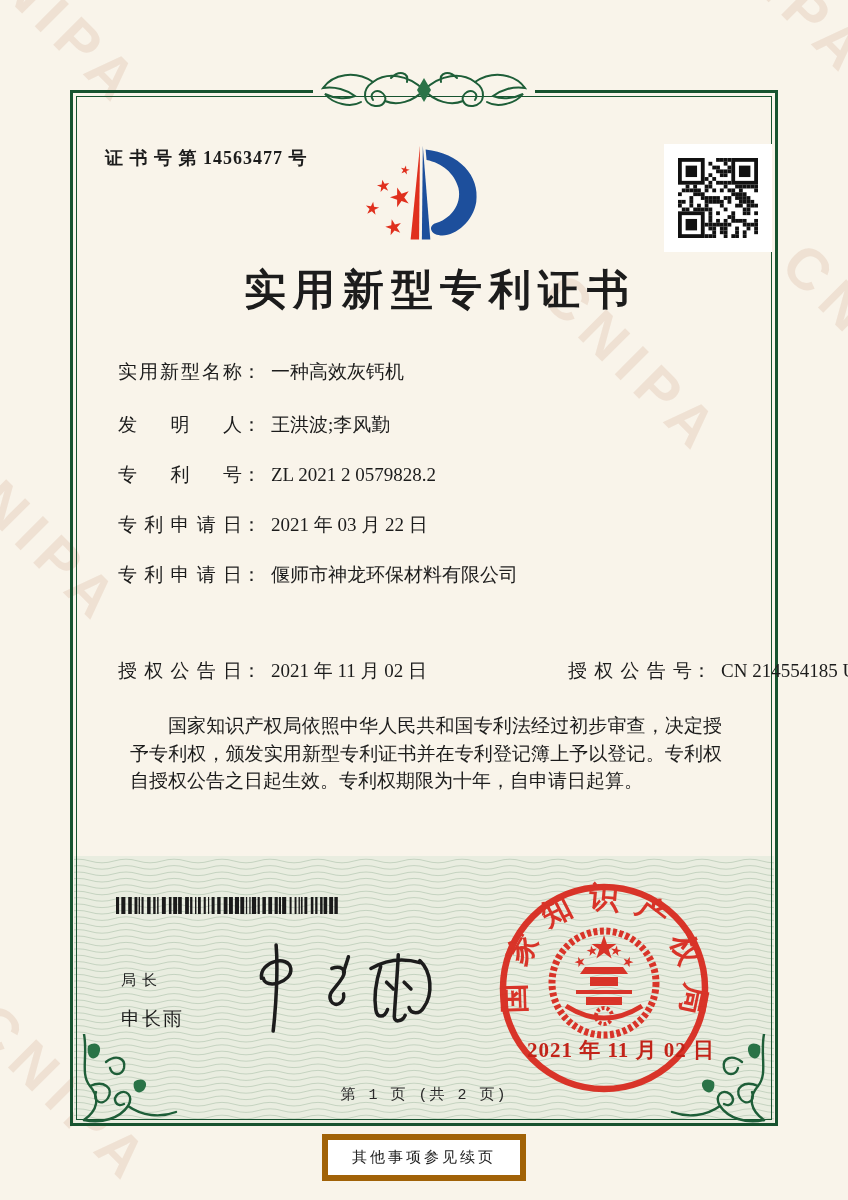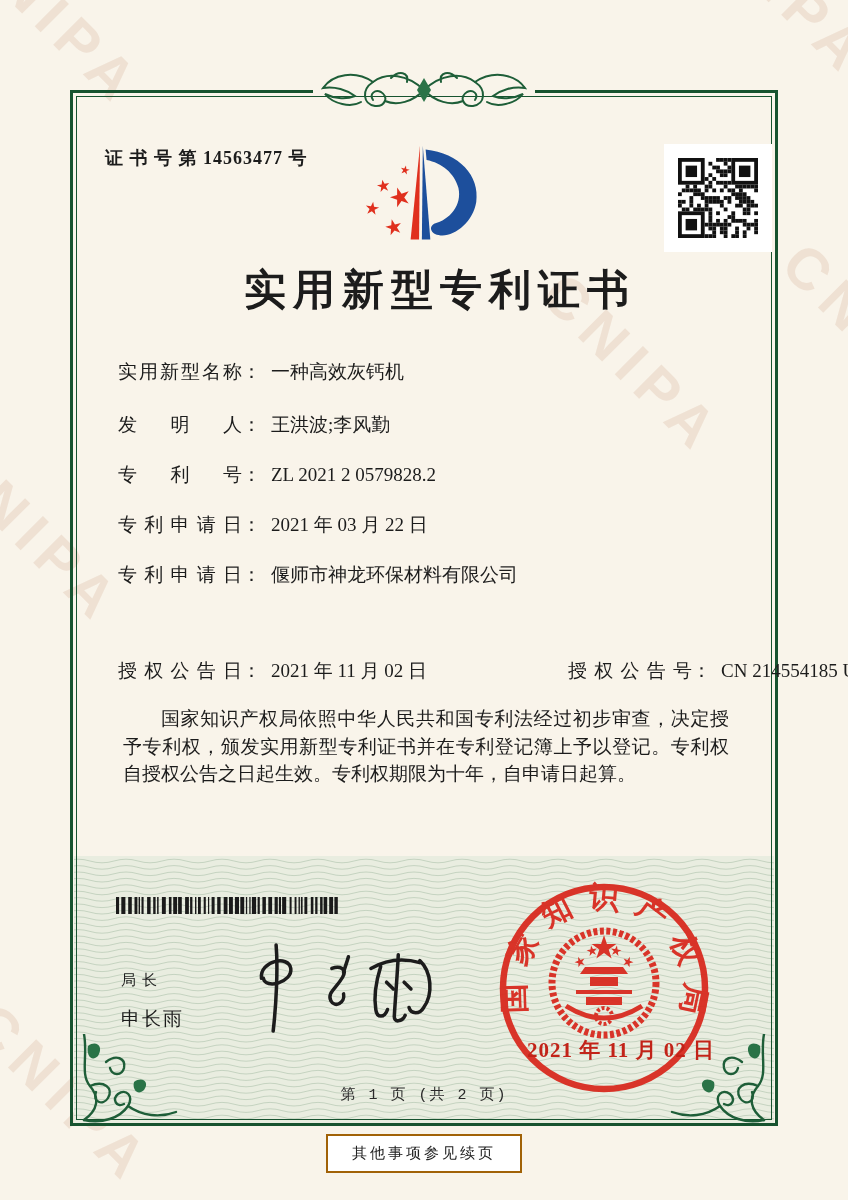--- a/index.html
+++ b/index.html
@@ -50,40 +50,40 @@
   .field{position:absolute; left:118px; font-size:19px; white-space:nowrap;}
   .flabel{
     display:inline-block; width:124px; text-align:justify;
     text-align-last:justify; vertical-align:bottom;
   }
   .fcolon{margin-right:10px;}
   .grant-second{position:absolute; left:450px; top:0; white-space:nowrap;}
   
   .body-text{position:absolute; left:118px; top:700px; width:616px;}
   .body-text p{
-    margin:5px; font-size:19px; line-height:27.5px;
+    margin:12px; font-size:19px; line-height:27.5px;
     text-indent:2em; text-align:justify;
   }
   
   .barcode{position:absolute; left:116px; top:897px;}
   .director-title{position:absolute; left:121px; top:971px; font-size:15px; letter-spacing:6px;}
   .director-name{position:absolute; left:121px; top:1006px; font-size:19px; letter-spacing:2px;font-family:Liberation Mono, monospace;}
   .signature{position:absolute; left:238px; top:938px;}
   .seal{position:absolute; left:494px; top:878px; opacity:.93;}
   .seal-date{
     position:absolute; left:527px; top:1036px; font-size:21px; font-weight:700;
     color:#c22318; letter-spacing:1px; white-space:nowrap;
   }
   .page-info{
     position:absolute; left:0; top:1085px; width:100%;
     text-align:center; font-size:15px; letter-spacing:2px; color:#2a2a2a;font-family:Liberation Mono, monospace;
   }
   .footer-note{
     position:absolute; left:50%; top:1134px; transform:translateX(-50%);
-    background:#ffffff; border:2px solid #a16207;
+    background:#ffffff; border:6px solid #a16207;
     padding:8px 24px; font-size:15px; letter-spacing:3px; color:#222;
   }
   .ornament{position:absolute;}
 </style>
 </head>
 <body>
 
 <div class="page">
 
   <div class="wm" style="left:-60px; top:-18px;">CNIPA</div>

